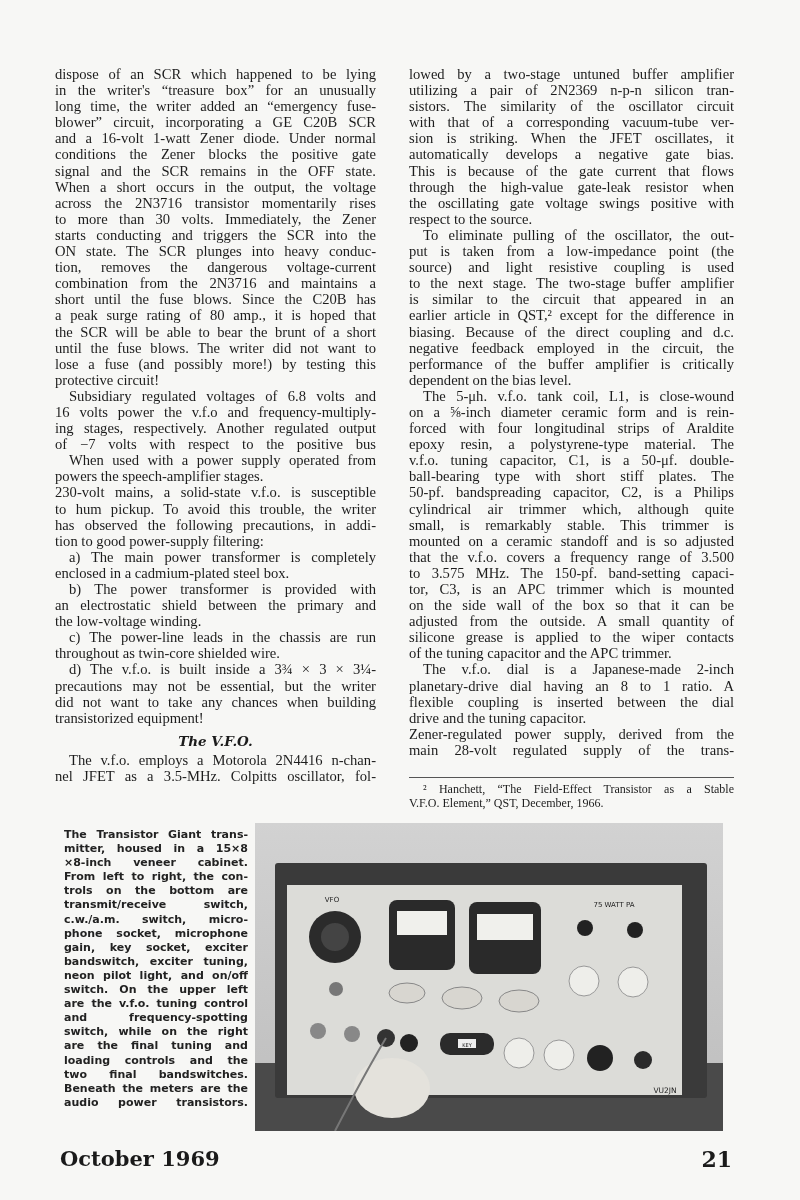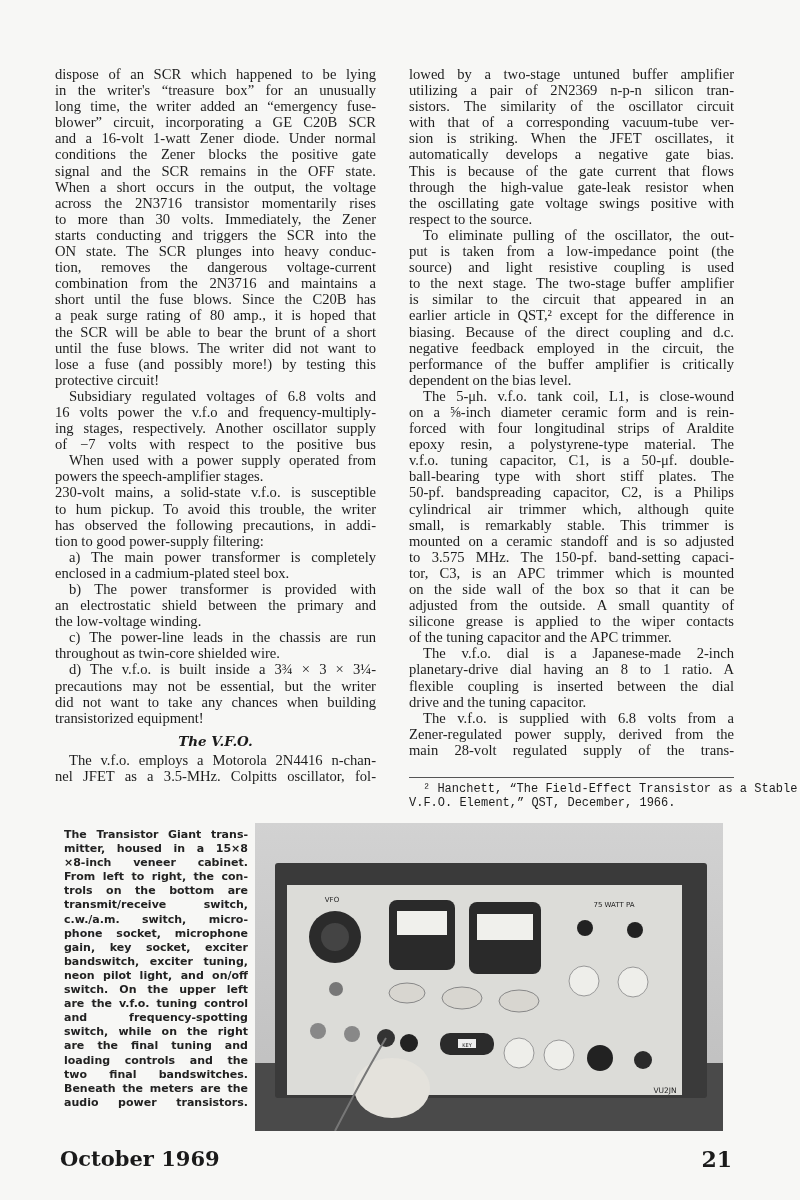--- a/index.html
+++ b/index.html
@@ -15,21 +15,21 @@
     font-size: 14.6px; line-height: 16.1px;
   }
   .col.left  { left: 55px;  width: 321px; }
   .col.right { left: 409px; width: 325px; }
   .ln { display: block; white-space: nowrap; text-align: justify; text-align-last: justify; height: 16.1px; }
   .ln.last { text-align-last: left; }
   .ln.indent { padding-left: 14px; }
   .ln.center { text-align: center; text-align-last: center; }
   .heading { font-weight: bold; font-style: italic; font-family: "DejaVu Serif", serif; font-size: 13.5px; margin: 7px 0 3px 0; }
   .rule { position: absolute; left: 409px; width: 325px; top: 777px; border-top: 1px solid #555; height: 0; }
-  .footnote { position: absolute; left: 409px; width: 325px; top: 782px; font-family: Liberation Mono, monospace; font-size: 12px; line-height: 14px; }
+  .footnote { position: absolute; left: 409px; width: 325px; top: 782px; font-family: Liberation Serif, serif; font-size: 12px; line-height: 14px; }
   .footnote .ln { height: 14px; }
   .caption {
     position: absolute; left: 64px; top: 828px; width: 184px;
     font-family: "DejaVu Sans", "Liberation Sans", sans-serif; font-weight: bold;
     font-size: 11px; line-height: 14.1px; color: #222;
   }
   .caption .ln { height: 14.1px; }
   .photo {
     position: absolute; left: 255px; top: 823px; width: 468px; height: 308px;
     background: #bdbdbd; overflow: hidden;
@@ -62,21 +62,21 @@
   <span class="ln">tion, removes the dangerous voltage-current</span>
   <span class="ln">combination from the 2N3716 and maintains a</span>
   <span class="ln">short until the fuse blows. Since the C20B has</span>
   <span class="ln">a peak surge rating of 80 amp., it is hoped that</span>
   <span class="ln">the SCR will be able to bear the brunt of a short</span>
   <span class="ln">until the fuse blows. The writer did not want to</span>
   <span class="ln">lose a fuse (and possibly more!) by testing this</span>
   <span class="ln last">protective circuit!</span>
   <span class="ln indent">Subsidiary regulated voltages of 6.8 volts and</span>
   <span class="ln">16 volts power the v.f.o and frequency-multiply-</span>
-  <span class="ln">ing stages, respectively. Another oscillator supply</span>
+  <span class="ln">ing stages, respectively. Another regulated output</span>
   <span class="ln">of −7 volts with respect to the positive bus</span>
   <span class="ln indent">When used with a power supply operated from</span>
   <span class="ln last">powers the speech-amplifier stages.</span>
   <span class="ln">230-volt mains, a solid-state v.f.o. is susceptible</span>
   <span class="ln">to hum pickup. To avoid this trouble, the writer</span>
   <span class="ln">has observed the following precautions, in addi-</span>
   <span class="ln last">tion to good power-supply filtering:</span>
   <span class="ln indent">a) The main power transformer is completely</span>
   <span class="ln last">enclosed in a cadmium-plated steel box.</span>
   <span class="ln indent">b) The power transformer is provided with</span>
@@ -117,31 +117,31 @@
   <span class="ln indent">The 5-μh. v.f.o. tank coil, L1, is close-wound</span>
   <span class="ln">on a ⅝-inch diameter ceramic form and is rein-</span>
   <span class="ln">forced with four longitudinal strips of Araldite</span>
   <span class="ln">epoxy resin, a polystyrene-type material. The</span>
   <span class="ln">v.f.o. tuning capacitor, C1, is a 50-μf. double-</span>
   <span class="ln">ball-bearing type with short stiff plates. The</span>
   <span class="ln">50-pf. bandspreading capacitor, C2, is a Philips</span>
   <span class="ln">cylindrical air trimmer which, although quite</span>
   <span class="ln">small, is remarkably stable. This trimmer is</span>
   <span class="ln">mounted on a ceramic standoff and is so adjusted</span>
+  <span class="ln">that the v.f.o. covers a frequency range of 3.500</span>
   <span class="ln">to 3.575 MHz. The 150-pf. band-setting capaci-</span>
   <span class="ln">tor, C3, is an APC trimmer which is mounted</span>
   <span class="ln">on the side wall of the box so that it can be</span>
   <span class="ln">adjusted from the outside. A small quantity of</span>
   <span class="ln">silicone grease is applied to the wiper contacts</span>
   <span class="ln last">of the tuning capacitor and the APC trimmer.</span>
   <span class="ln indent">The v.f.o. dial is a Japanese-made 2-inch</span>
   <span class="ln">planetary-drive dial having an 8 to 1 ratio. A</span>
   <span class="ln">flexible coupling is inserted between the dial</span>
   <span class="ln last">drive and the tuning capacitor.</span>
-  <span class="ln indent">The v.f.o. is supplied with 6.8 volts from a</span>
   <span class="ln">Zener-regulated power supply, derived from the</span>
   <span class="ln">main 28-volt regulated supply of the trans-</span>
 </div>
 
 <div class="rule"></div>
 <div class="footnote">
   <span class="ln indent">² Hanchett, “The Field-Effect Transistor as a Stable</span>
   <span class="ln last">V.F.O. Element,” QST, December, 1966.</span>
 </div>
 

